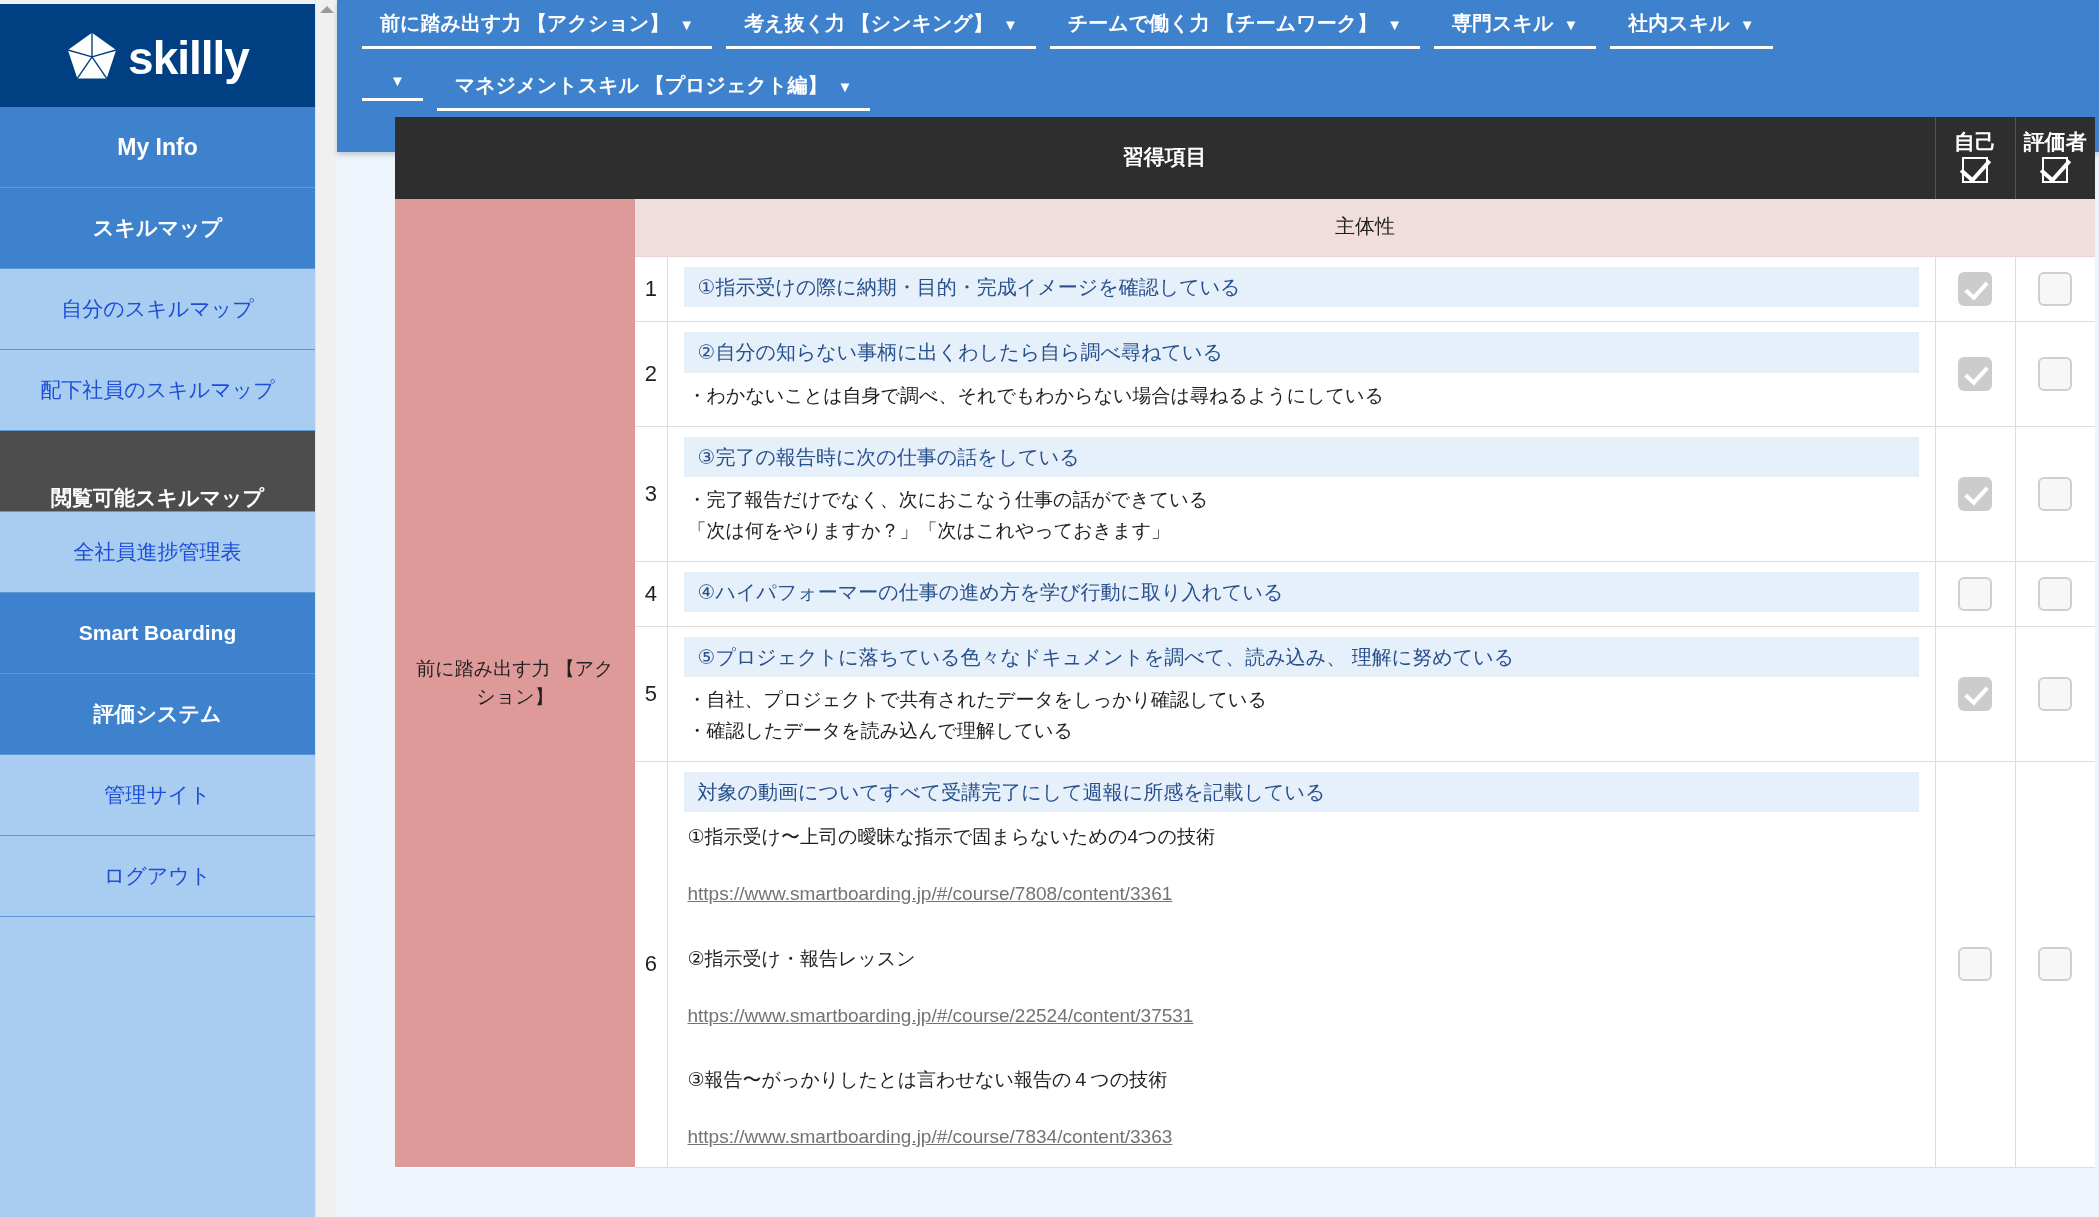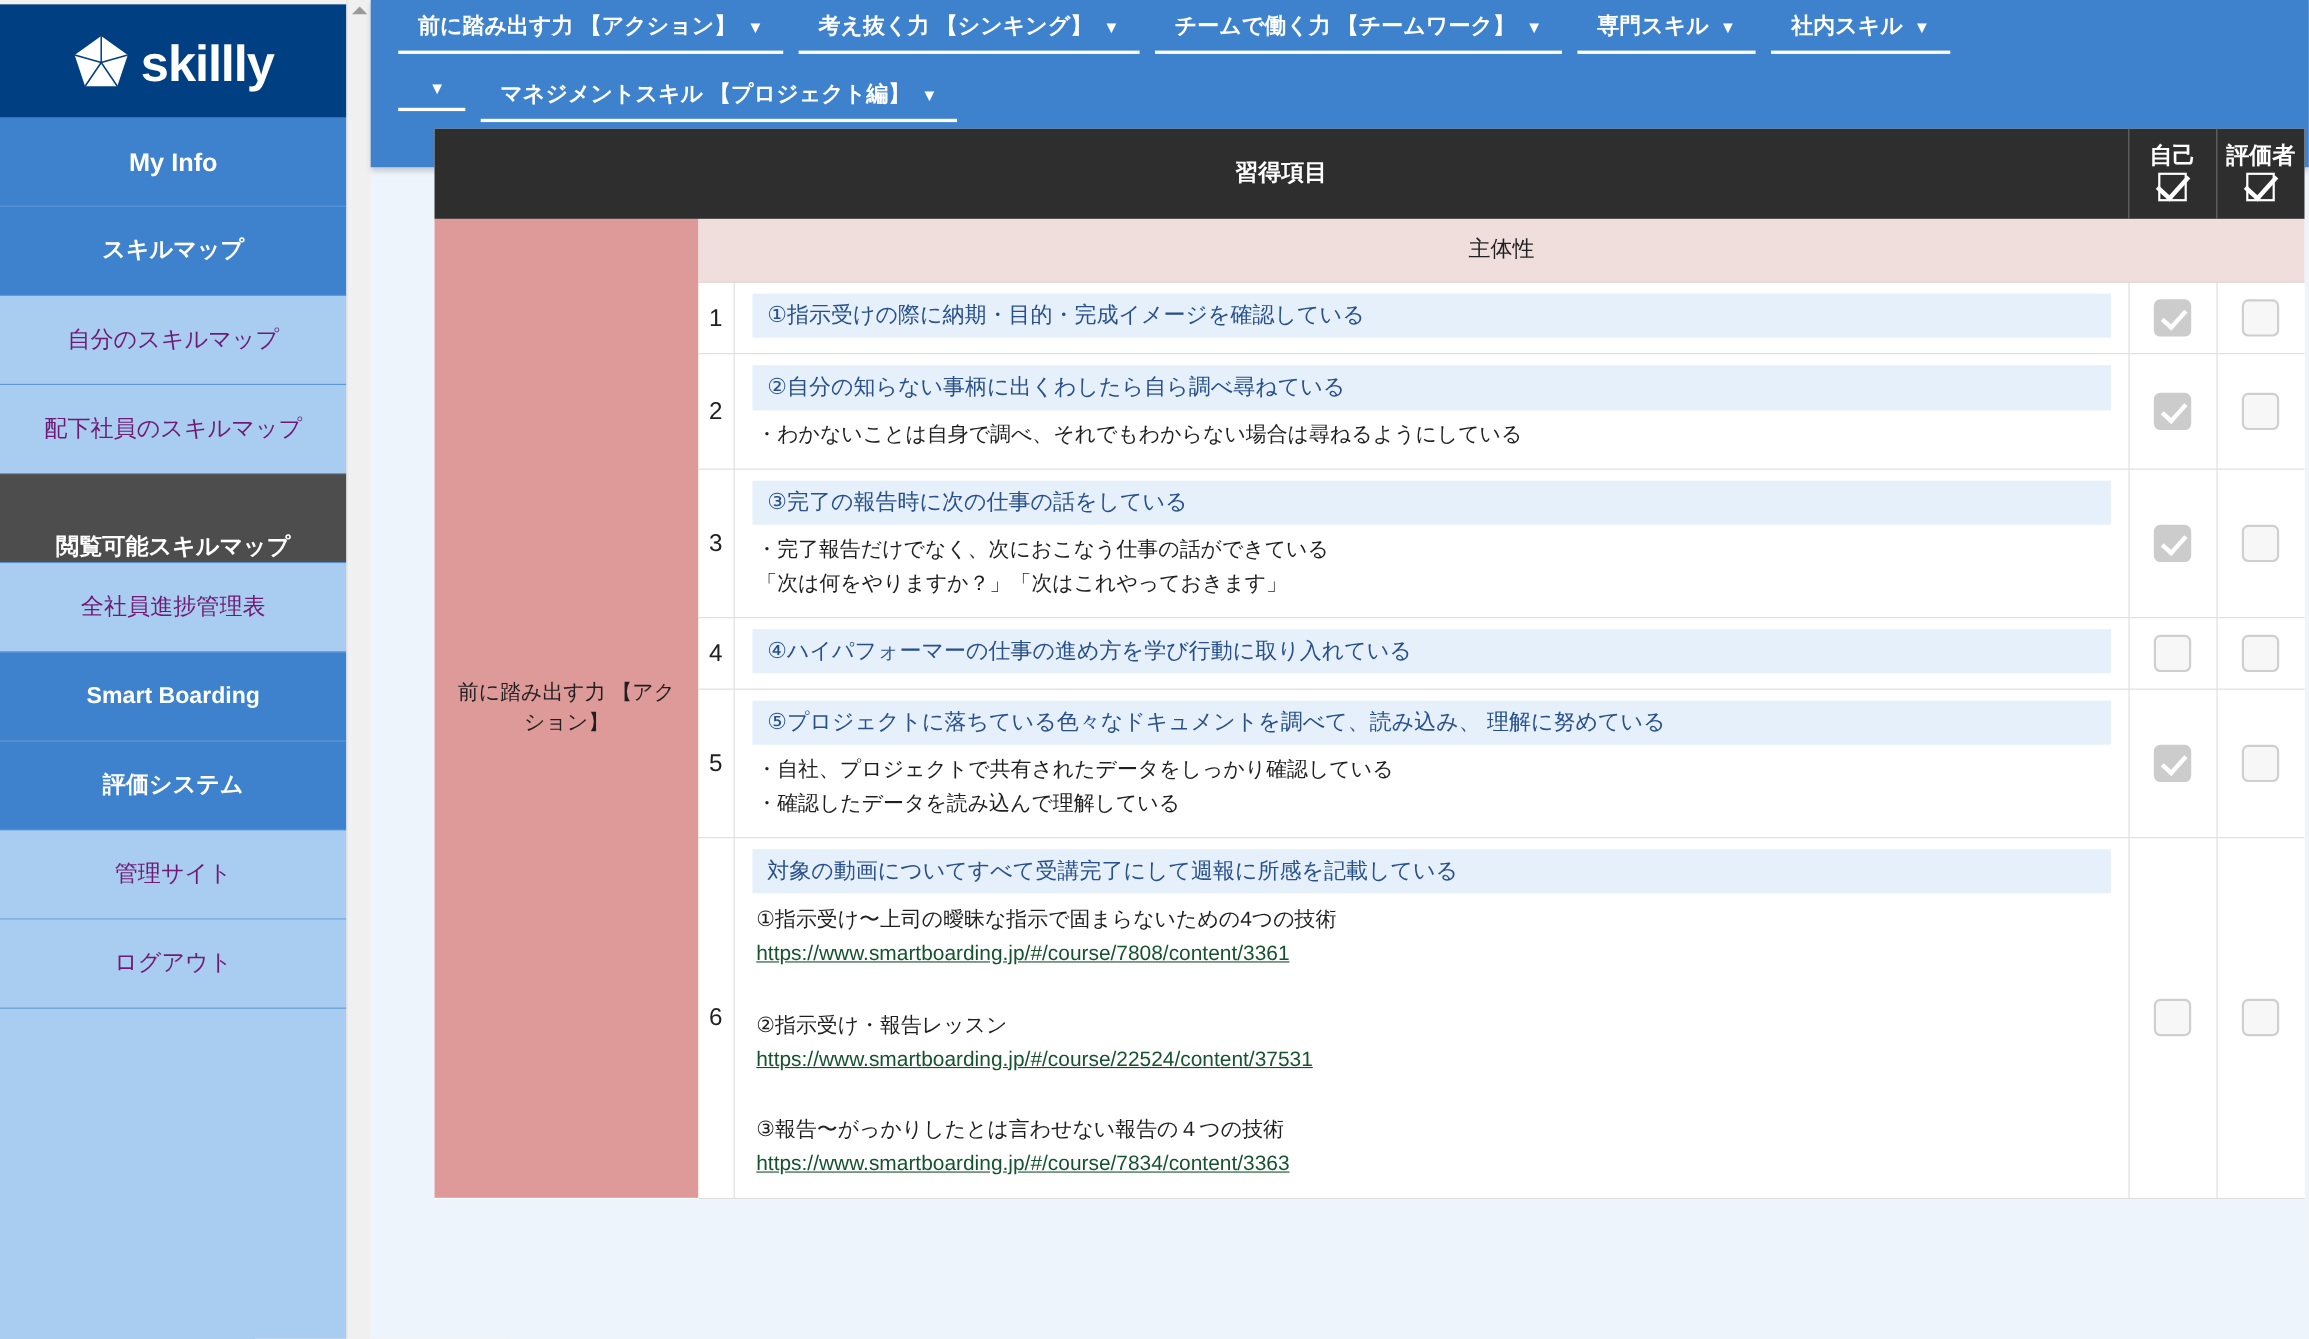--- a/index.html
+++ b/index.html
@@ -27,21 +27,21 @@
   .brand-word {
     color: #ffffff; font-size: 46px; font-weight: 700;
     letter-spacing: -1px; line-height: 1; position: relative; top: 2px;
   }
   .nav-item {
     height: 81px; display: flex; align-items: center; justify-content: center;
     text-align: center; font-size: 21px; color: #222222;
     border-bottom: 1px solid #5d97d6; padding: 0 10px; line-height: 1.25;
   }
   .nav-item.blue { background: #3e82ce; color: #ffffff; font-weight: 700; align-items: center; }
-  .nav-item.light { background: #a8cdf0; color: #701a75; font-weight: 400; }
+  .nav-item.light { background: #a8cdf0; color: #1d4ed8; font-weight: 400; font-family: Liberation Serif, serif; }
   .nav-item.active { background: #4d4d4d; color: #ffffff; font-weight: 700; align-items: flex-end; }
   .nav-item.myinfo { font-size: 23px; }
 
   
   #pagescroll {
     position: absolute; left: 315px; top: 0; width: 22px; height: 1217px;
     background: #f0f0f0; border-left: 1px solid #e2e2e2;
   }
   #pagescroll .arrow-up {
     position: absolute; left: 50%; top: 6px; transform: translateX(-50%);
@@ -148,21 +148,21 @@
     background: #e6f0fb; color: #28508c;
     font-size: 20px; line-height: 1.62;
     padding: 4px 14px; display: block;
   }
   .item-desc {
     color: #1f1f1f; font-size: 19px; line-height: 1.62;
     padding: 8px 4px 0 4px; white-space: pre-line;
   }
   .item-block { padding: 10px 4px 0 4px; }
   .blk-label { color: #1f1f1f; font-size: 19px; line-height: 1.62; }
-  .blk-link  { color: #14532d; font-size: 19px; line-height: 1.62; display: block; }
+  .blk-link  { color: #737373; font-size: 19px; line-height: 1.62; display: block; margin-top: 26px; }
   .blk-gap { height: 24px; }
   td.chk {
     text-align: center; vertical-align: middle;
     border-right: 1px solid #dddddd;
   }
   td.chk.last { border-right: none; }
   .box {
     display: inline-block; width: 34px; height: 34px;
     border-radius: 6px; vertical-align: middle; position: relative;
   }

